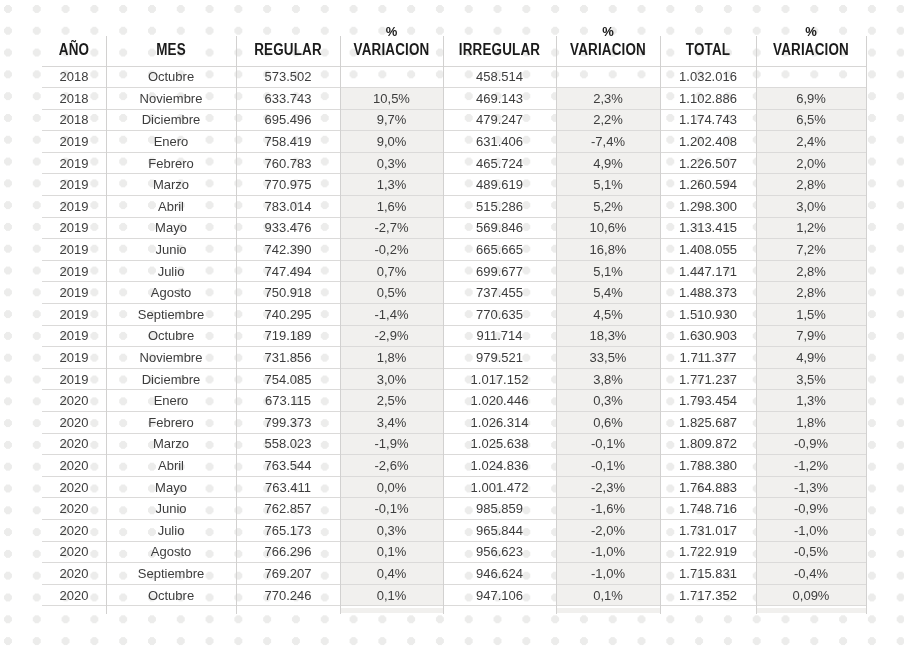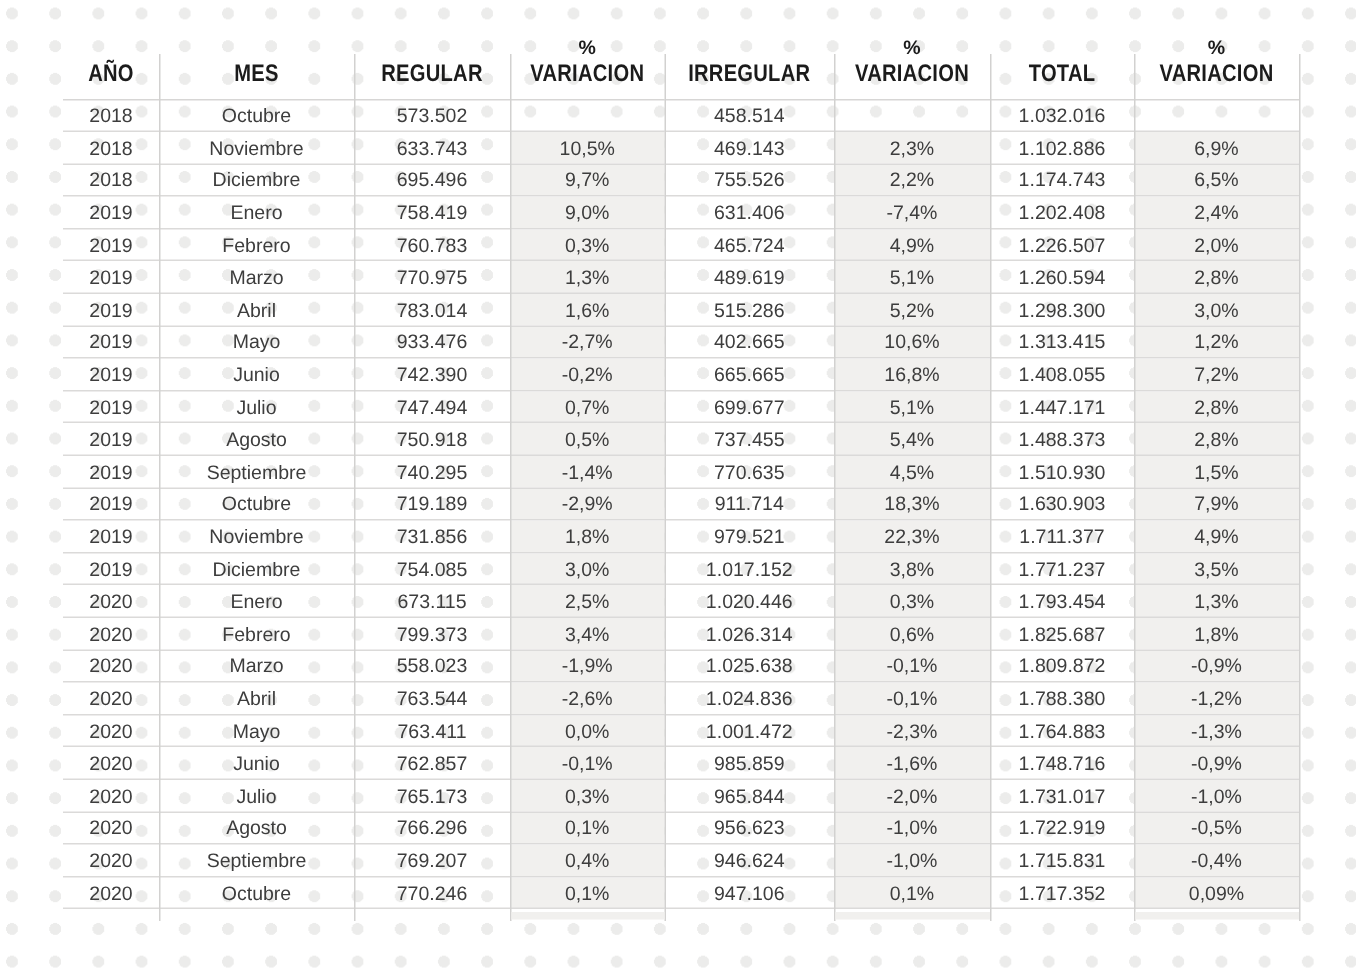--- a/index.html
+++ b/index.html
@@ -155,21 +155,21 @@
     <td class="c-num">469.143</td>
     <td class="c-var filled">2,3%</td>
     <td class="c-num">1.102.886</td>
     <td class="c-var filled">6,9%</td>
   </tr>
         <tr>
     <td class="c-ano">2018</td>
     <td class="c-mes">Diciembre</td>
     <td class="c-num">695.496</td>
     <td class="c-var filled">9,7%</td>
-    <td class="c-num">755.526</td>
+    <td class="c-num">479.247</td>
     <td class="c-var filled">2,2%</td>
     <td class="c-num">1.174.743</td>
     <td class="c-var filled">6,5%</td>
   </tr>
         <tr>
     <td class="c-ano">2019</td>
     <td class="c-mes">Enero</td>
     <td class="c-num">758.419</td>
     <td class="c-var filled">9,0%</td>
     <td class="c-num">631.406</td>
@@ -205,21 +205,21 @@
     <td class="c-num">515.286</td>
     <td class="c-var filled">5,2%</td>
     <td class="c-num">1.298.300</td>
     <td class="c-var filled">3,0%</td>
   </tr>
         <tr>
     <td class="c-ano">2019</td>
     <td class="c-mes">Mayo</td>
     <td class="c-num">933.476</td>
     <td class="c-var filled">-2,7%</td>
-    <td class="c-num">402.665</td>
+    <td class="c-num">569.846</td>
     <td class="c-var filled">10,6%</td>
     <td class="c-num">1.313.415</td>
     <td class="c-var filled">1,2%</td>
   </tr>
         <tr>
     <td class="c-ano">2019</td>
     <td class="c-mes">Junio</td>
     <td class="c-num">742.390</td>
     <td class="c-var filled">-0,2%</td>
     <td class="c-num">665.665</td>
@@ -266,21 +266,21 @@
     <td class="c-var filled">18,3%</td>
     <td class="c-num">1.630.903</td>
     <td class="c-var filled">7,9%</td>
   </tr>
         <tr>
     <td class="c-ano">2019</td>
     <td class="c-mes">Noviembre</td>
     <td class="c-num">731.856</td>
     <td class="c-var filled">1,8%</td>
     <td class="c-num">979.521</td>
-    <td class="c-var filled">22,3%</td>
+    <td class="c-var filled">33,5%</td>
     <td class="c-num">1.711.377</td>
     <td class="c-var filled">4,9%</td>
   </tr>
         <tr>
     <td class="c-ano">2019</td>
     <td class="c-mes">Diciembre</td>
     <td class="c-num">754.085</td>
     <td class="c-var filled">3,0%</td>
     <td class="c-num">1.017.152</td>
     <td class="c-var filled">3,8%</td>

